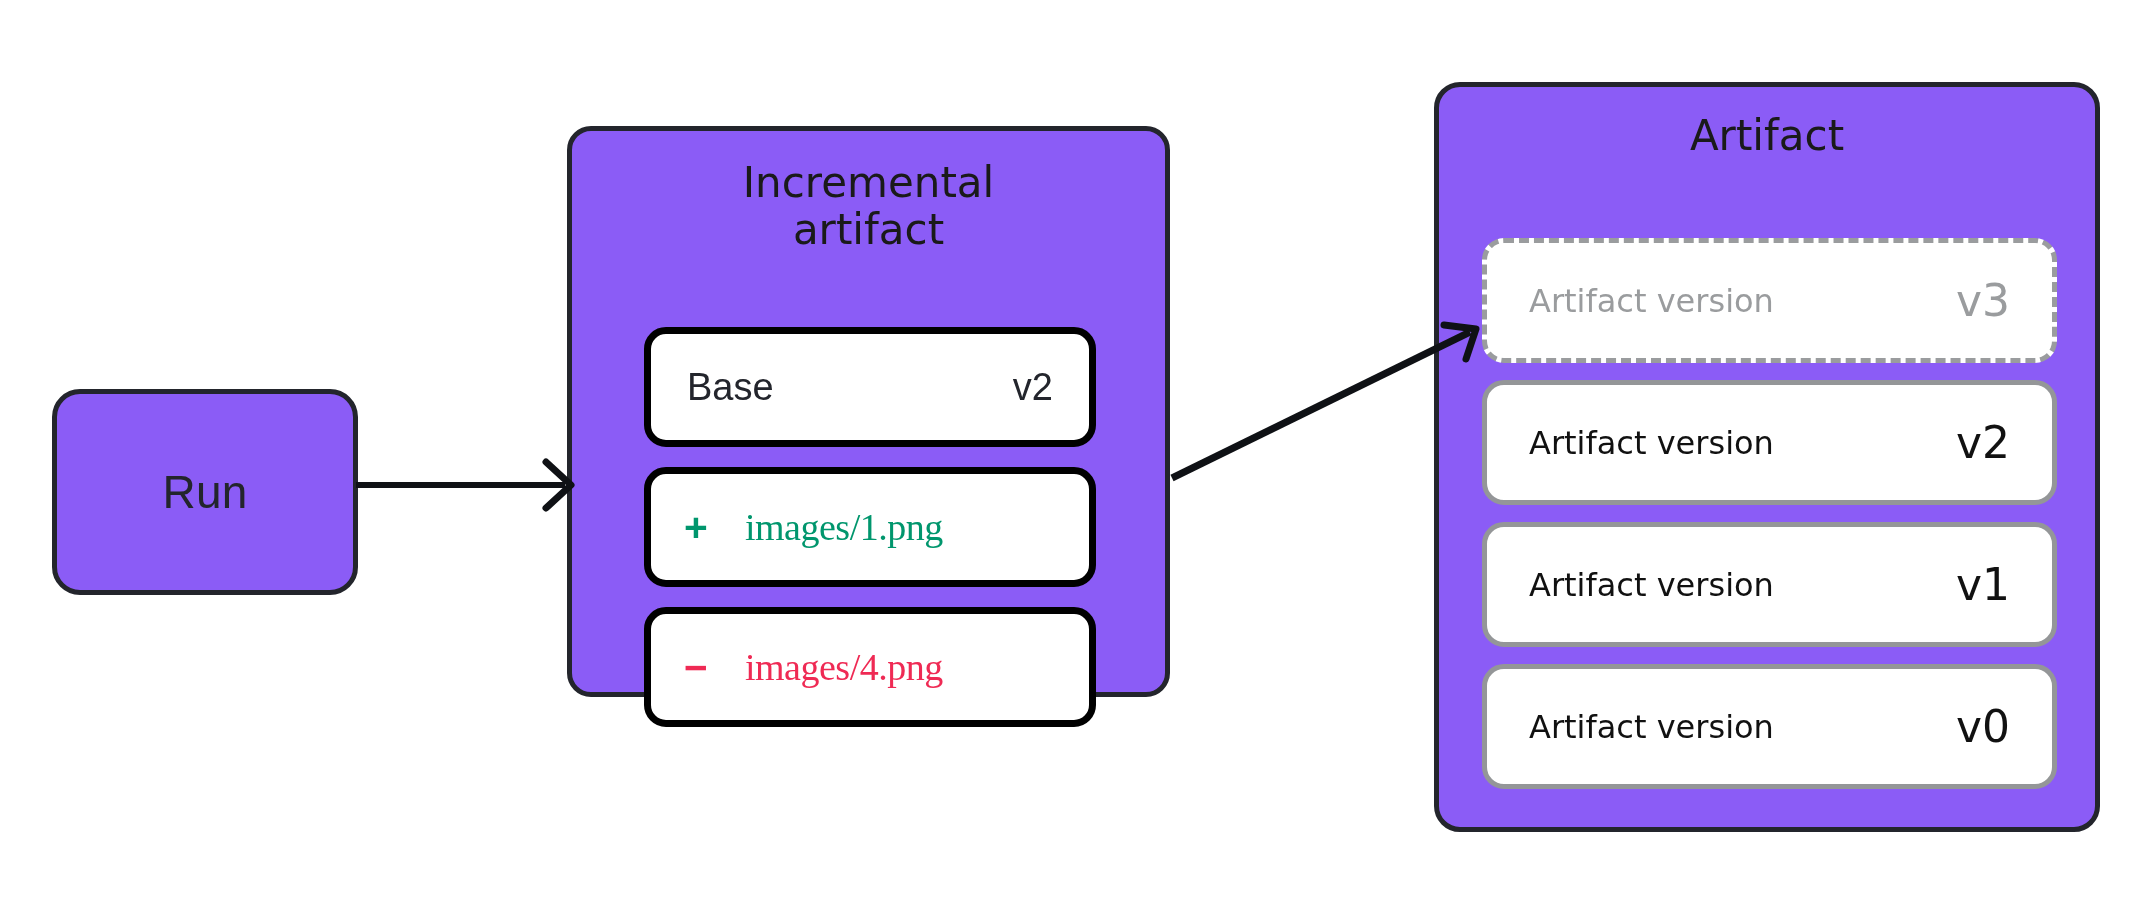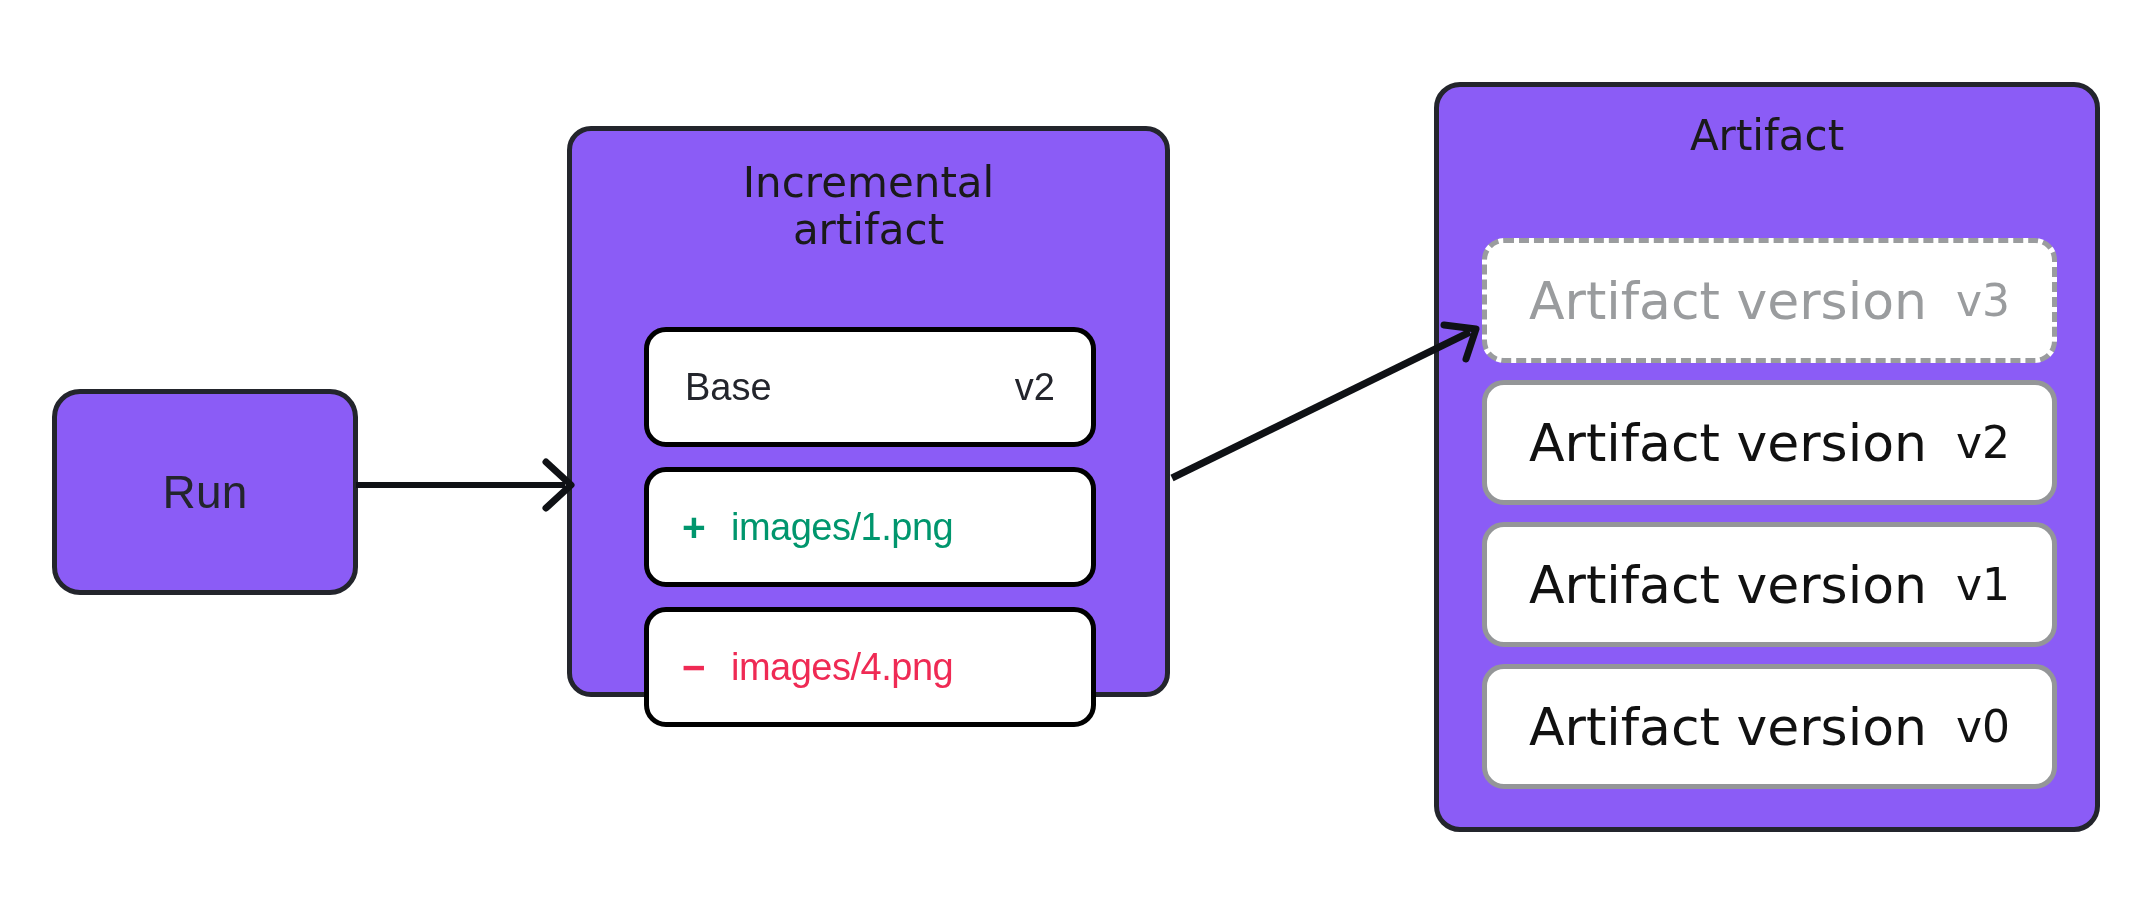--- a/index.html
+++ b/index.html
@@ -66,21 +66,21 @@
     font-weight: 400;
   }
 
   
   .inc-row {
     position: absolute;
     box-sizing: border-box;
     left: 72px;
     width: 452px;
     height: 120px;
-    border: 5px solid #000000;
+    border: 7px solid #000000;
     border-radius: 22px;
     background: #ffffff;
     display: flex;
     align-items: center;
   }
   .inc-row.base { top: 196px; }
   .inc-row.add  { top: 336px; }
   .inc-row.del  { top: 476px; }
 
   .base-name {
@@ -99,24 +99,24 @@
 
   .diff-sign {
     font-family: "DejaVu Sans Mono", monospace;
     font-size: 38px;
     font-weight: 700;
     margin-left: 28px;
     width: 34px;
     text-align: center;
   }
   .diff-path {
-    font-family: Liberation Sans, sans-serif;
+    font-family: Liberation Serif, serif;
     font-size: 38px;
     letter-spacing: -0.5px;
-    margin-left: 20px;
+    margin-left: 32px;
     text-align: right;
   }
   .diff-add .diff-sign, .diff-add .diff-path { color: #00966d; }
   .diff-del .diff-sign, .diff-del .diff-path { color: #ef2a54; }
 
   
   .artifact-box {
     left: 1434px;
     top: 82px;
     width: 666px;
@@ -152,21 +152,21 @@
   .ver-row.dashed {
     border: 5px dashed #9a9c9e;
   }
   .ver-row.r0 { top: 151px; }
   .ver-row.r1 { top: 293px; }
   .ver-row.r2 { top: 435px; }
   .ver-row.r3 { top: 577px; }
 
   .ver-name {
     font-family: "DejaVu Sans", sans-serif;
-    font-size: 52px;
+    font-size: 32px;
     color: #111111;
     margin-left: 42px;
   }
   .ver-tag {
     font-family: "DejaVu Sans", sans-serif;
     font-size: 44px;
     color: #111111;
     margin-left: auto;
     margin-right: 42px;
   }

